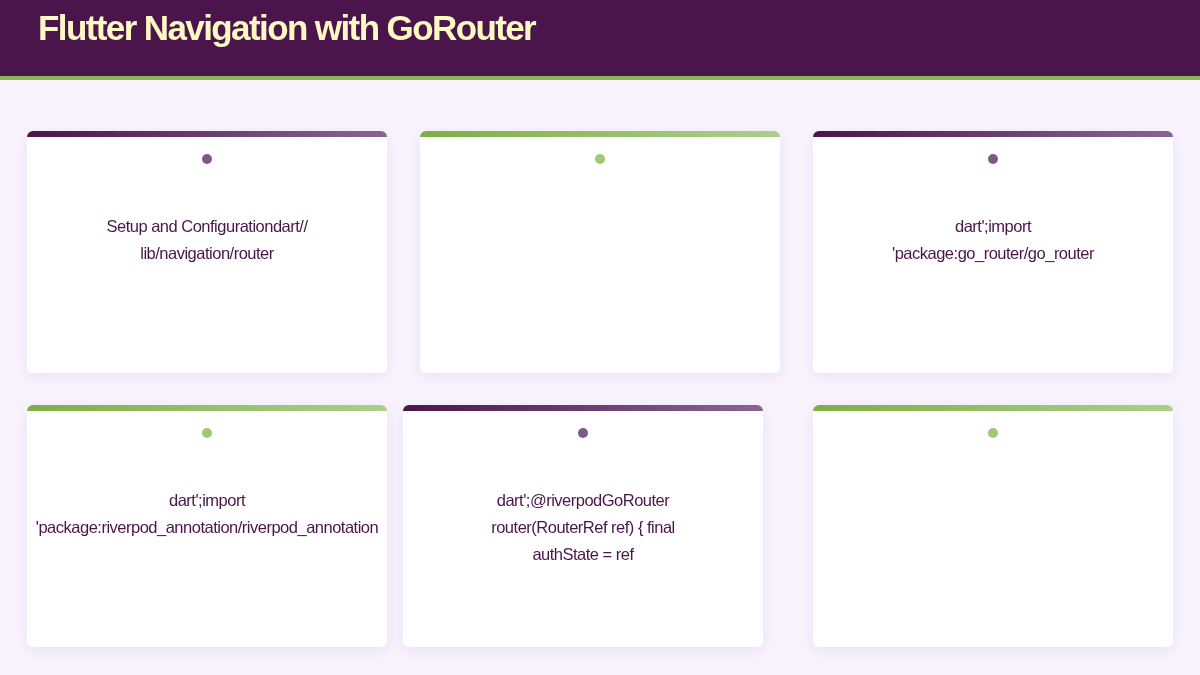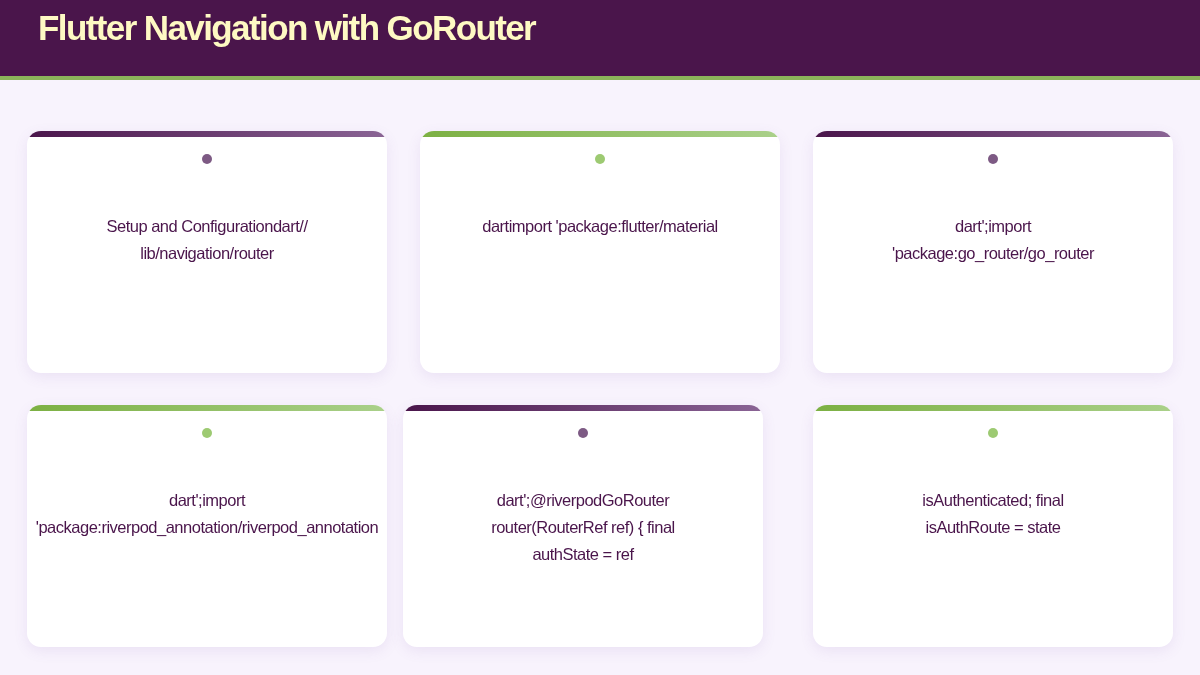--- a/index.html
+++ b/index.html
@@ -28,21 +28,21 @@
     font-size: 35px;
     font-weight: bold;
     letter-spacing: -1.6px;
     line-height: 40px;
   }
   .card {
     position: absolute;
     width: 360px;
     height: 242px;
     background: #ffffff;
-    border-radius: 14px;
+    border-radius: 6px;
     box-shadow: 0 4px 14px rgba(120, 80, 170, 0.10);
     overflow: hidden;
   }
   .card .bar {
     position: absolute;
     left: 0; top: 0;
     width: 100%;
     height: 6px;
   }
   .card.purple .bar { background: linear-gradient(90deg, #4a154b 0%, #8a6495 100%); }
@@ -80,21 +80,20 @@
 <div class="card purple" style="left:27px; top:131px;">
   <div class="bar"></div>
   <div class="dot"></div>
   <div class="text">Setup and Configurationdart//
 lib/navigation/router</div>
 </div>
 
 <div class="card green" style="left:420px; top:131px;">
   <div class="bar"></div>
   <div class="dot"></div>
-  <div class="text">dartimport 'package:flutter/material</div>
 </div>
 
 <div class="card purple" style="left:813px; top:131px;">
   <div class="bar"></div>
   <div class="dot"></div>
   <div class="text">dart';import
 'package:go_router/go_router</div>
 </div>
 
 <div class="card green" style="left:27px; top:405px;">
@@ -108,15 +107,13 @@
   <div class="bar"></div>
   <div class="dot"></div>
   <div class="text">dart';@riverpodGoRouter
 router(RouterRef ref) { final
 authState = ref</div>
 </div>
 
 <div class="card green" style="left:813px; top:405px;">
   <div class="bar"></div>
   <div class="dot"></div>
-  <div class="text">isAuthenticated; final
-isAuthRoute = state</div>
 </div>
 
 </body></html>

